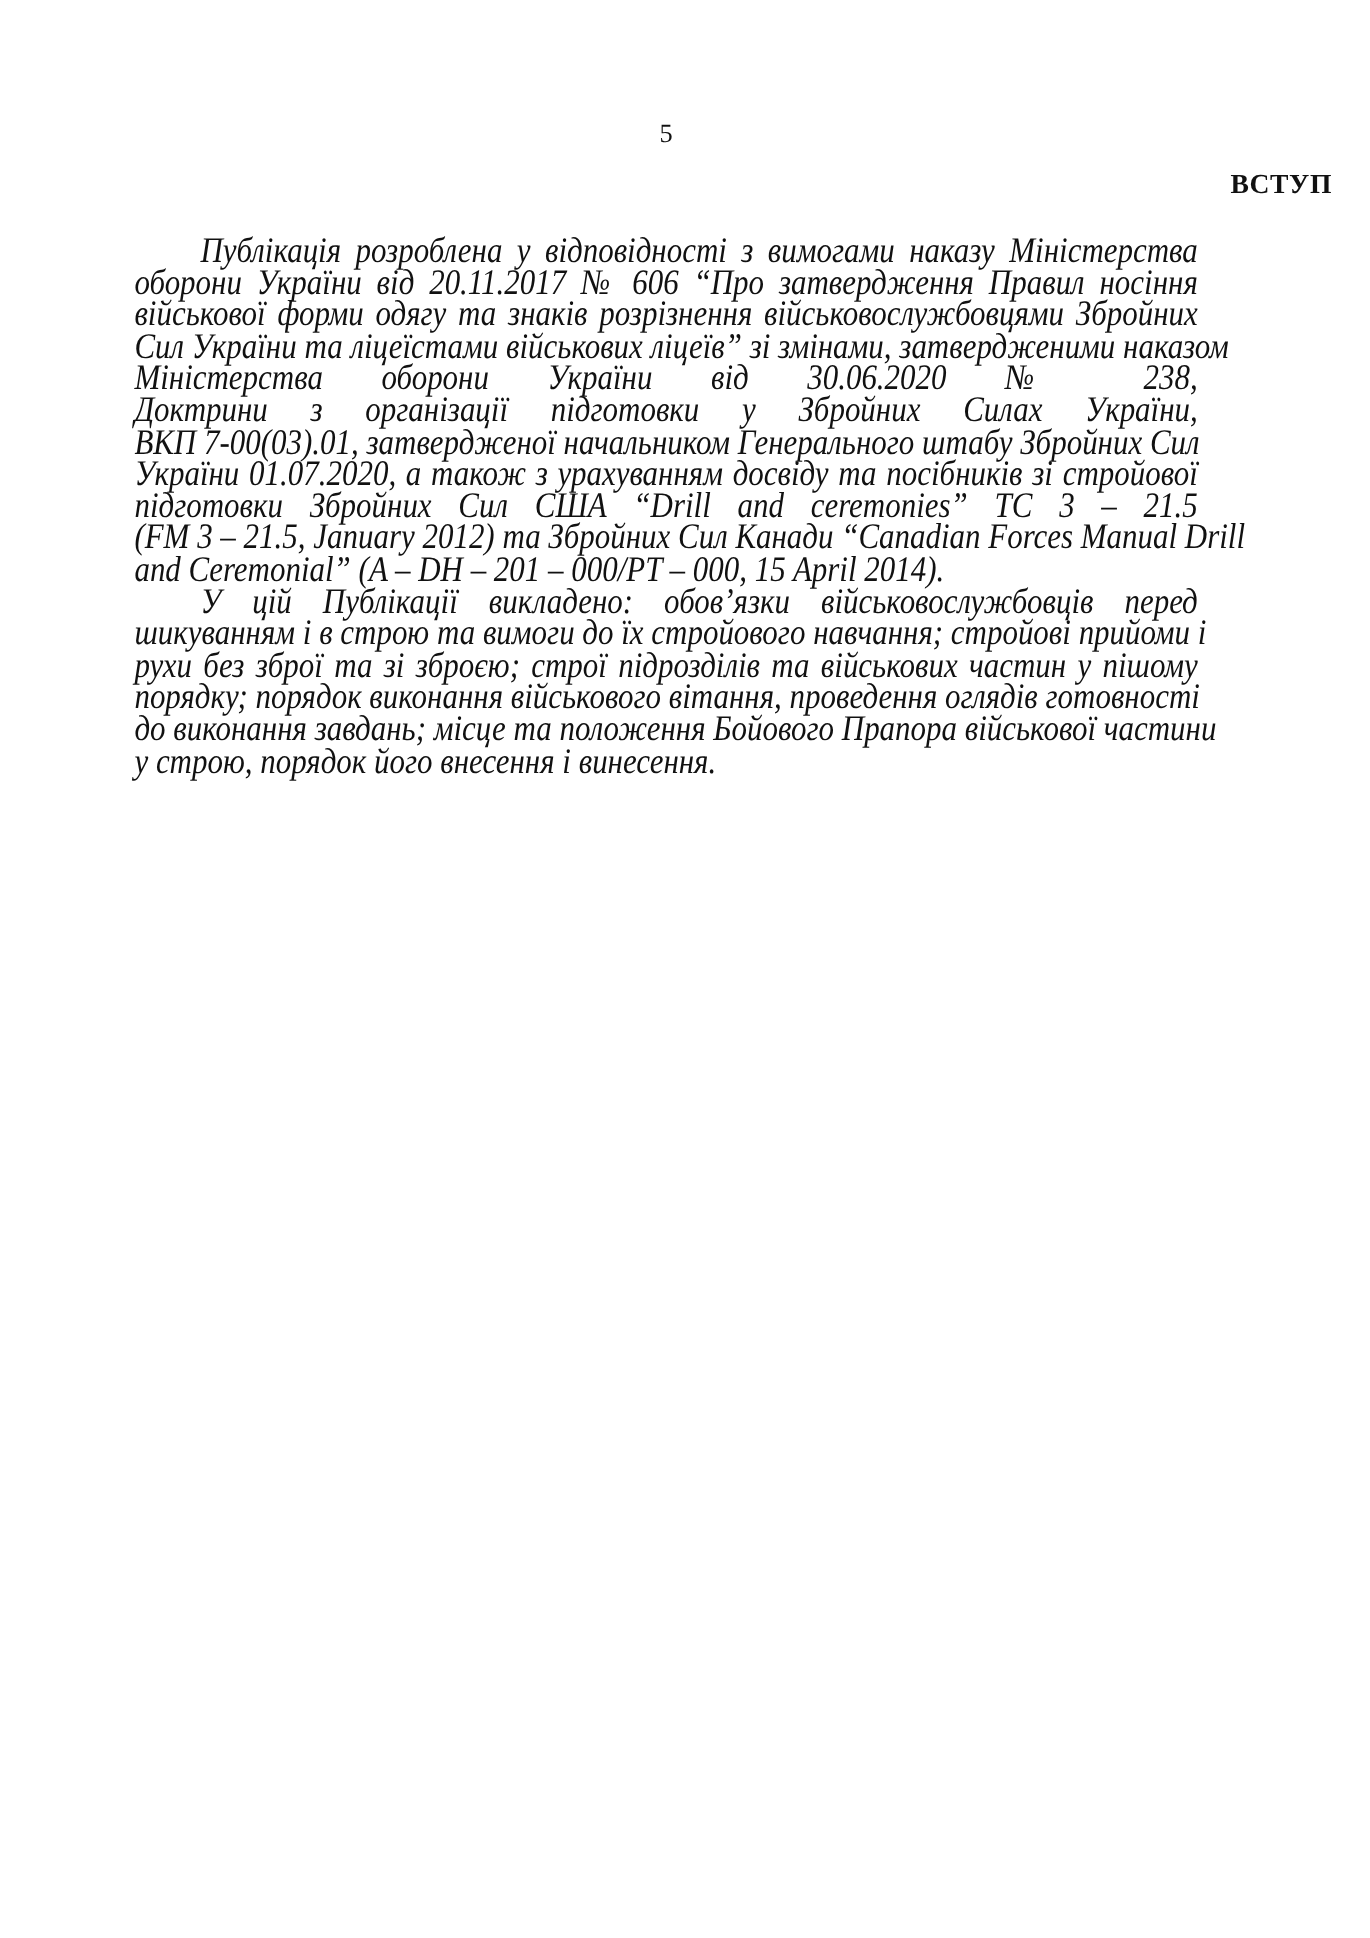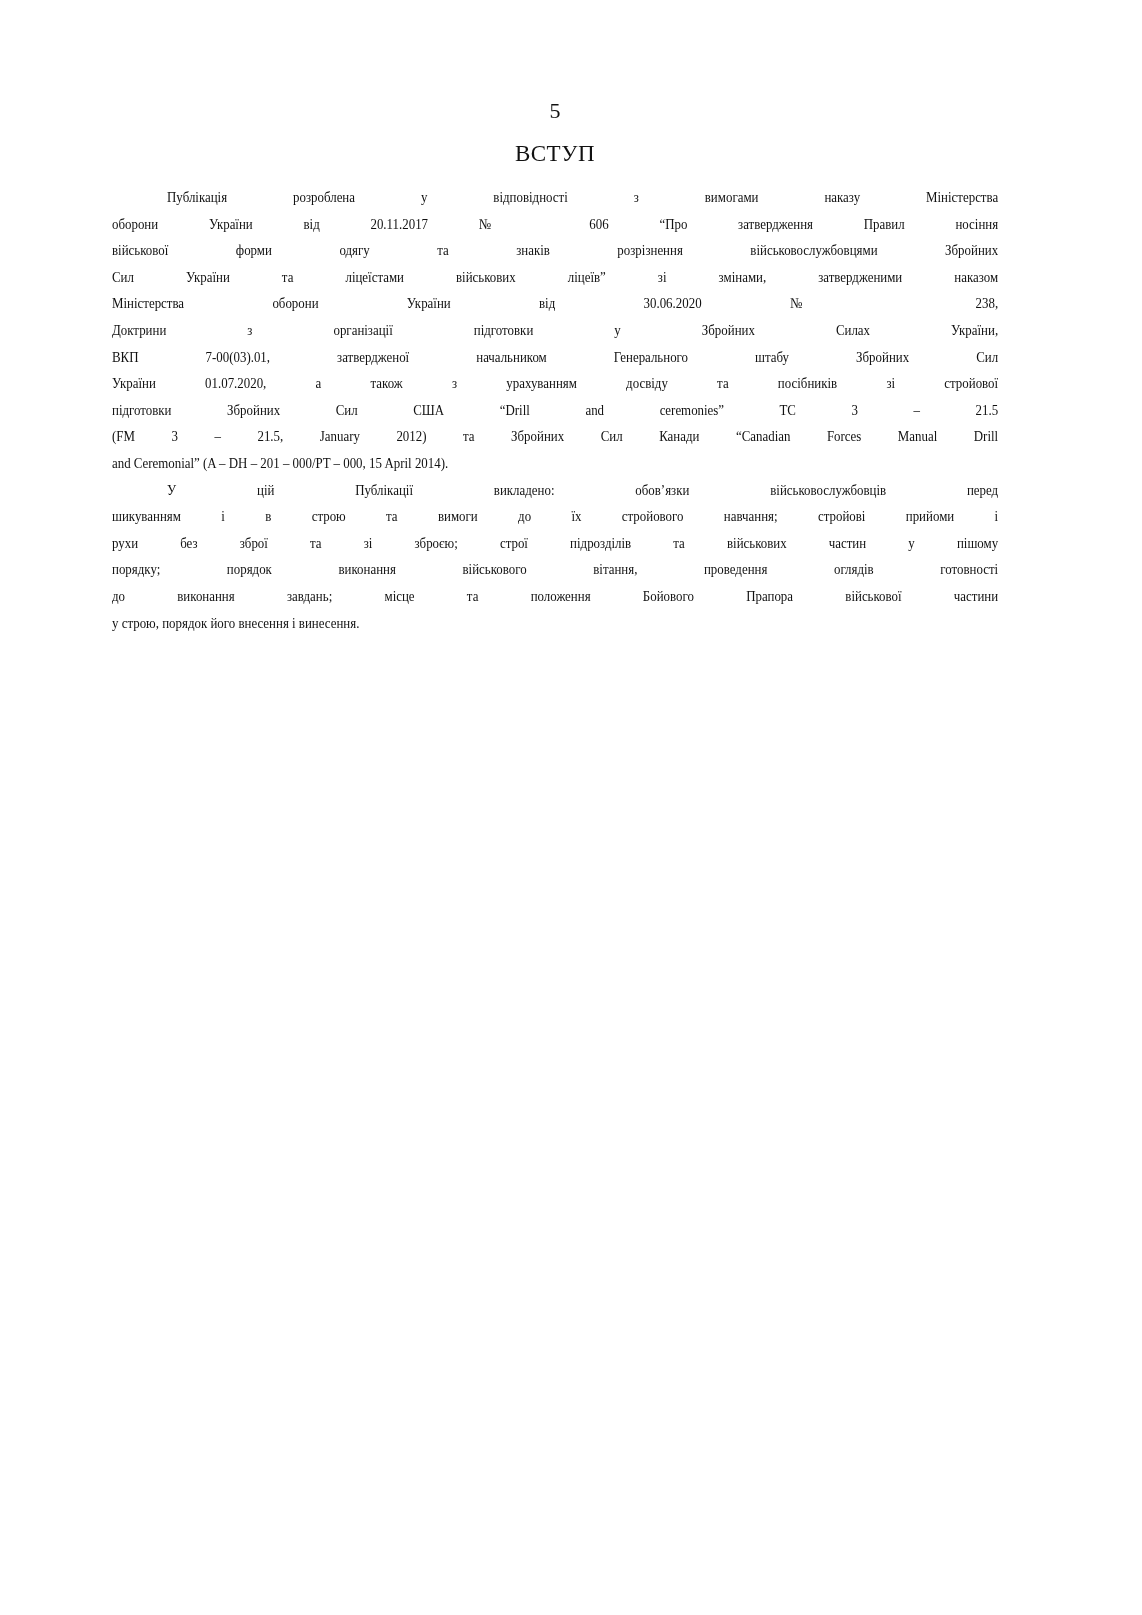--- a/index.html
+++ b/index.html
@@ -22,33 +22,34 @@
       width: 1110px;
       text-align: center;
       font-size: 22px;
       line-height: 26px;
     }
     .title {
       position: absolute;
       top: 140px;
       left: 0;
       width: 1110px;
-      text-align: center;
+      text-align: right;
       font-size: 23px;
-      font-weight: normal;
+      font-weight: bold;
       line-height: 28px;
       letter-spacing: 0.5px;
     }
     .body-text {
       position: absolute;
-      top: 184px;
+      top: 196px;
       left: 112px;
       width: 886px;
-      font-size: 15px;
+      font-size: 30px;
       line-height: 26.6px;
+      font-style: italic;
     }
     .line {
       display: block;
       white-space: nowrap;
       text-align: justify;
       text-align-last: justify;
       height: 26.6px;
       overflow: visible;
       transform-origin: left center;
     }

